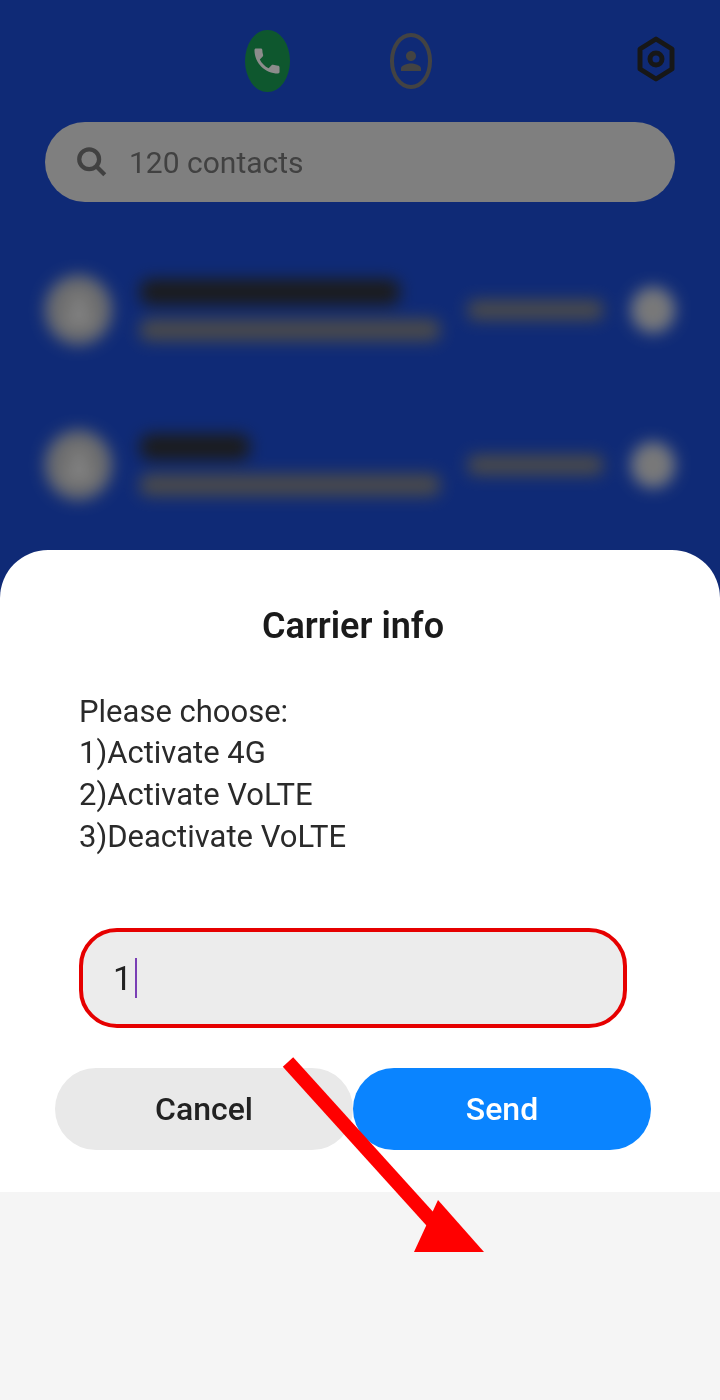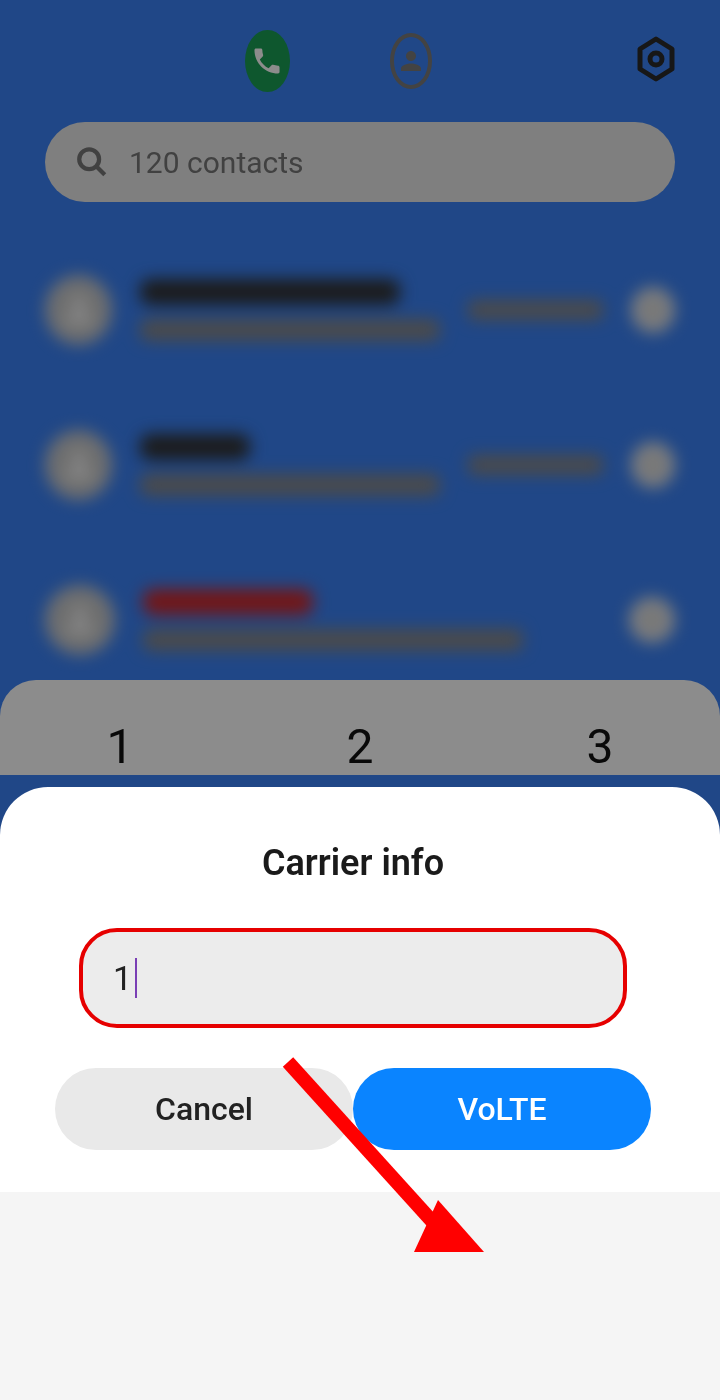--- a/index.html
+++ b/index.html
@@ -1,17 +1,17 @@
 <!DOCTYPE html>
 <html><head>
   <meta charset="utf-8">
   <style>
     * { box-sizing: border-box; margin: 0; padding: 0; }
     html, body { width: 720px; height: 1400px; overflow: hidden; font-family: -apple-system, Roboto, "Segoe UI", Arial, sans-serif; background: #f5f5f5; }
-    .screen { position: relative; width: 720px; height: 1192px; background: #3b82f6; }
+    .screen { position: relative; width: 720px; height: 1192px; background: #1d4ed8; }
 
     
     .bg { position: absolute; inset: 0; filter: blur(0px); }
     .topicons { display: flex; align-items: center; justify-content: flex-end; gap: 100px; padding: 30px 40px 20px 0; }
     .topicons .spacer { flex: 1; }
     .phone-circ { width: 62px; height: 62px; border-radius: 50%; background: #1b9e55; display: flex; align-items: center; justify-content: center; margin-left: 245px; }
     .phone-circ svg { width: 32px; height: 32px; fill: #fff; }
     .person-circ { width: 56px; height: 56px; border-radius: 50%; border: 4px solid #7a7a7a; display: flex; align-items: center; justify-content: center; }
     .person-circ svg { width: 30px; height: 30px; fill: #7a7a7a; }
     .gear svg { width: 48px; height: 48px; fill: none; stroke: #2b2b2b; stroke-width: 2.5; }
@@ -142,29 +142,33 @@
       <div>1</div>
       <div>2</div>
       <div>3</div>
     </div>
   </div>
 
   <div class="dim"></div>
 
   <div class="sheet">
     <div class="dlg-title">Carrier info</div>
+    <div class="dlg-body">Please choose:
+1)Activate 4G
+2)Activate VoLTE
+3)Deactivate VoLTE</div>
 
     <div class="input-wrap">
       <span class="val">1</span>
       <span class="caret"></span>
     </div>
 
     <div class="btns">
       <div class="btn cancel">Cancel</div>
-      <div class="btn send">VoLTE</div>
+      <div class="btn send">Send</div>
     </div>
   </div>
 
   <svg class="arrow-overlay" viewBox="0 0 720 1400">
     <defs>
       <marker id="ah" markerWidth="12" markerHeight="12" refX="5" refY="5" orient="auto">
         <path d="M0,0 L0,10 L12,5 z" fill="#ff0000"></path>
       </marker>
     </defs>
     <line x1="288" y1="1062" x2="440" y2="1230" stroke="#ff0000" stroke-width="14"></line>

